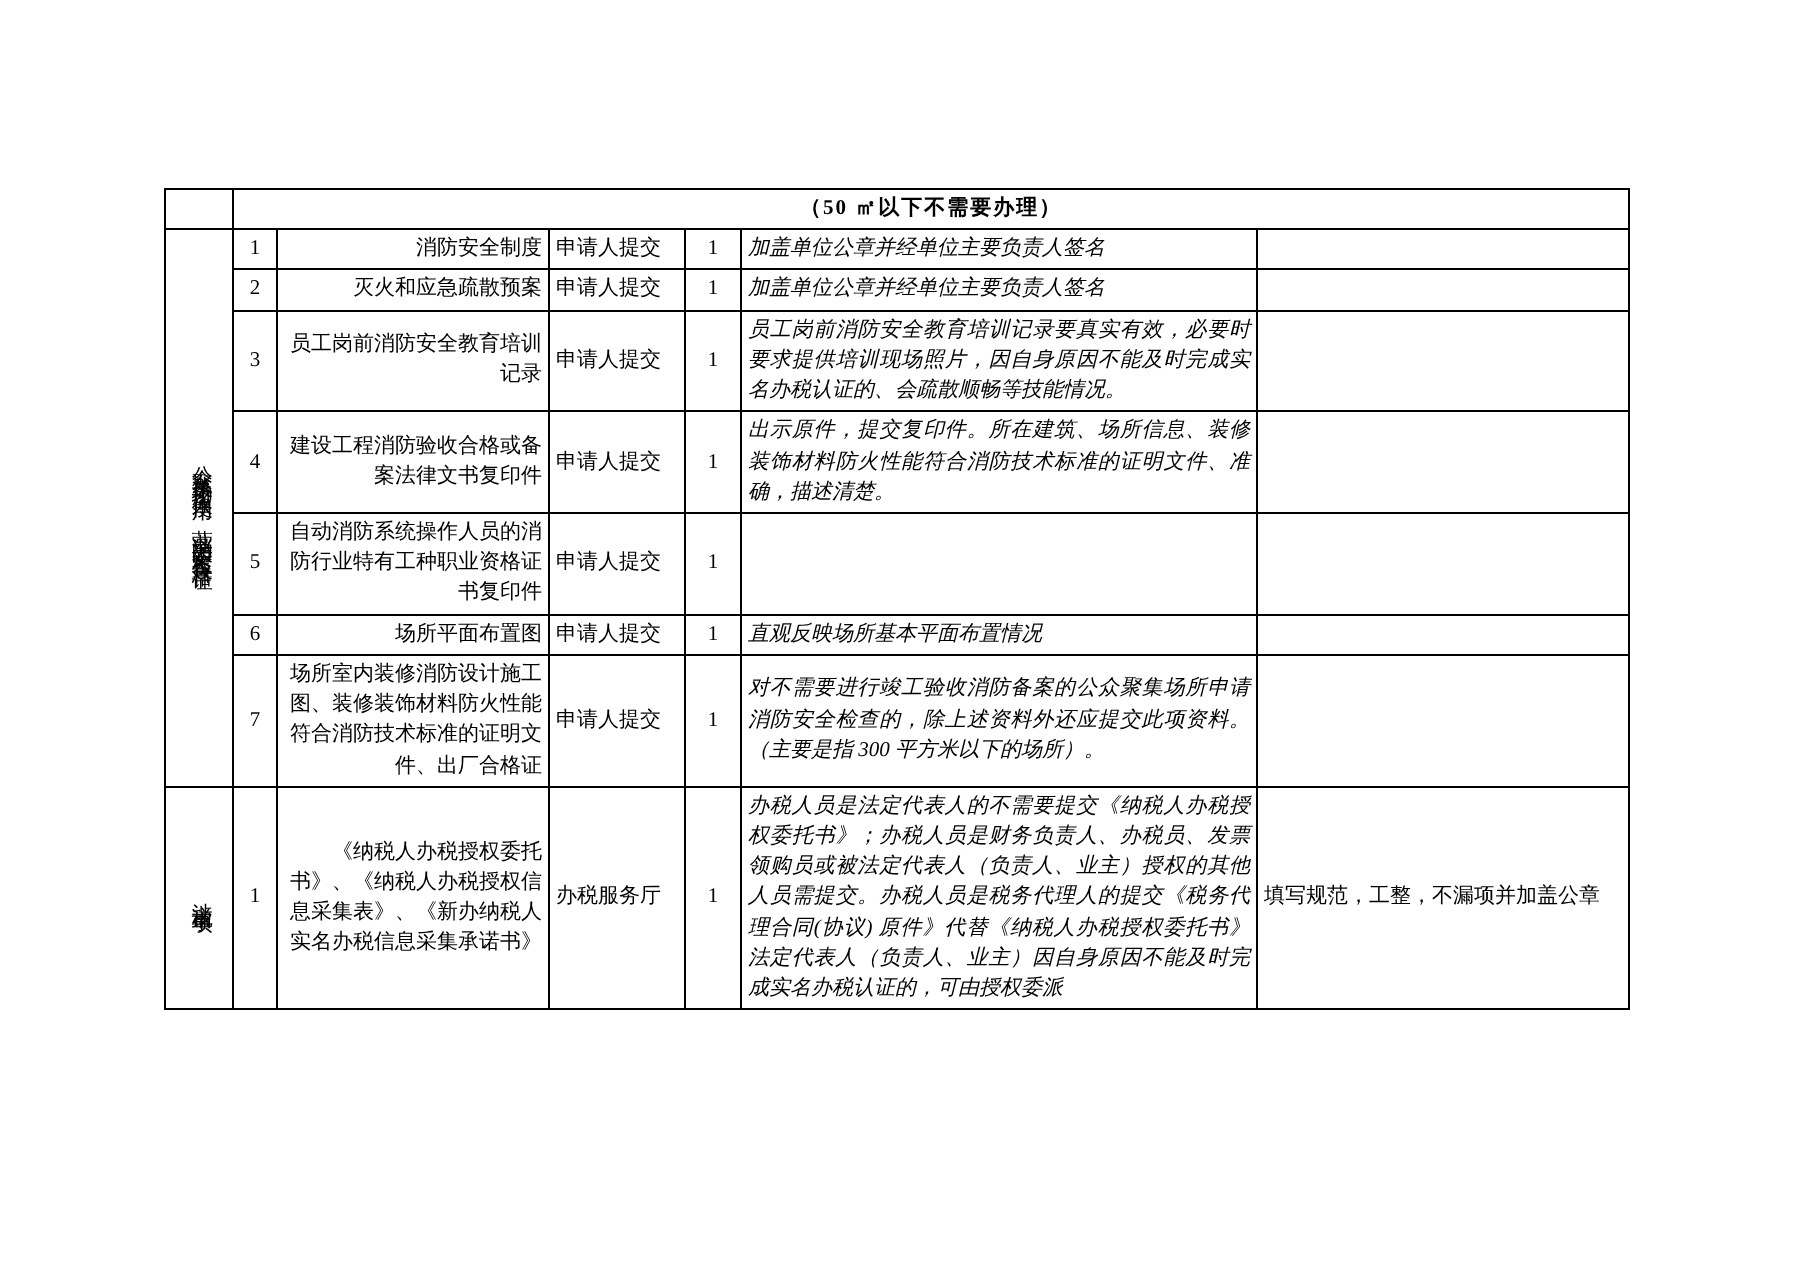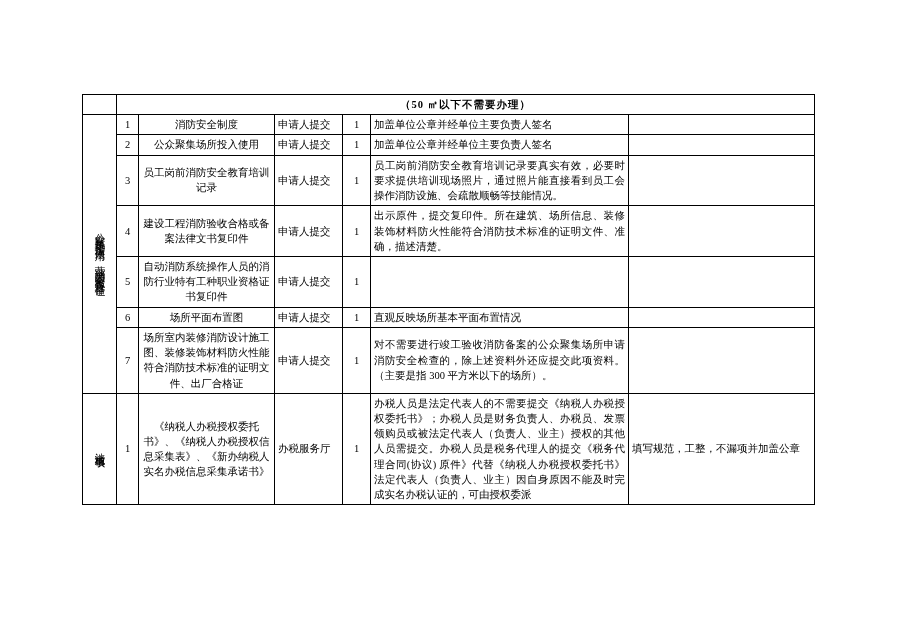--- a/index.html
+++ b/index.html
@@ -37,36 +37,37 @@
     vertical-align: middle;
     word-break: break-all;
   }
   .c-no {
     width: 22px;
     text-align: center;
     font-size: 10.5px;
   }
   .c-name {
     width: 136px;
-    text-align: center;
+    text-align: right;
     font-size: 10.5px;
   }
   .c-way {
     width: 68px;
     font-size: 10.5px;
   }
   .c-qty {
     width: 28px;
     text-align: center;
     font-size: 10.5px;
   }
   .c-req {
     width: 258px;
     text-align: left;
     font-size: 10.5px;
+    font-style: italic;
   }
   .c-note {
     width: 186px;
     text-align: left;
     font-size: 10.5px;
     margin-left: 34px;
   }
   .title-row td {
     text-align: center;
     font-size: 13px;
@@ -131,33 +132,33 @@
           <td class="c-no">1</td>
           <td class="c-name">消防安全制度</td>
           <td class="c-way">申请人提交</td>
           <td class="c-qty">1</td>
           <td class="c-req left-pad">加盖单位公章并经单位主要负责人签名</td>
           <td class="c-note"></td>
         </tr>
 
         <tr>
           <td class="c-no">2</td>
-          <td class="c-name">公众聚集场所投入使用</td>
+          <td class="c-name">灭火和应急疏散预案</td>
           <td class="c-way">申请人提交</td>
           <td class="c-qty">1</td>
           <td class="c-req left-pad">加盖单位公章并经单位主要负责人签名</td>
           <td class="c-note"></td>
         </tr>
 
         <tr>
           <td class="c-no">3</td>
           <td class="c-name">员工岗前消防安全教育培训记录</td>
           <td class="c-way">申请人提交</td>
           <td class="c-qty">1</td>
-          <td class="c-req left-pad justify">员工岗前消防安全教育培训记录要真实有效，必要时要求提供培训现场照片，通过照片能直接看到员工会操作消防设施、会疏散顺畅等技能情况。</td>
+          <td class="c-req left-pad justify">员工岗前消防安全教育培训记录要真实有效，必要时要求提供培训现场照片，因自身原因不能及时完成实名办税认证的、会疏散顺畅等技能情况。</td>
           <td class="c-note"></td>
         </tr>
 
         <tr>
           <td class="c-no">4</td>
           <td class="c-name">建设工程消防验收合格或备案法律文书复印件</td>
           <td class="c-way">申请人提交</td>
           <td class="c-qty">1</td>
           <td class="c-req left-pad justify">出示原件，提交复印件。所在建筑、场所信息、装修装饰材料防火性能符合消防技术标准的证明文件、准确，描述清楚。</td>
           <td class="c-note"></td>

